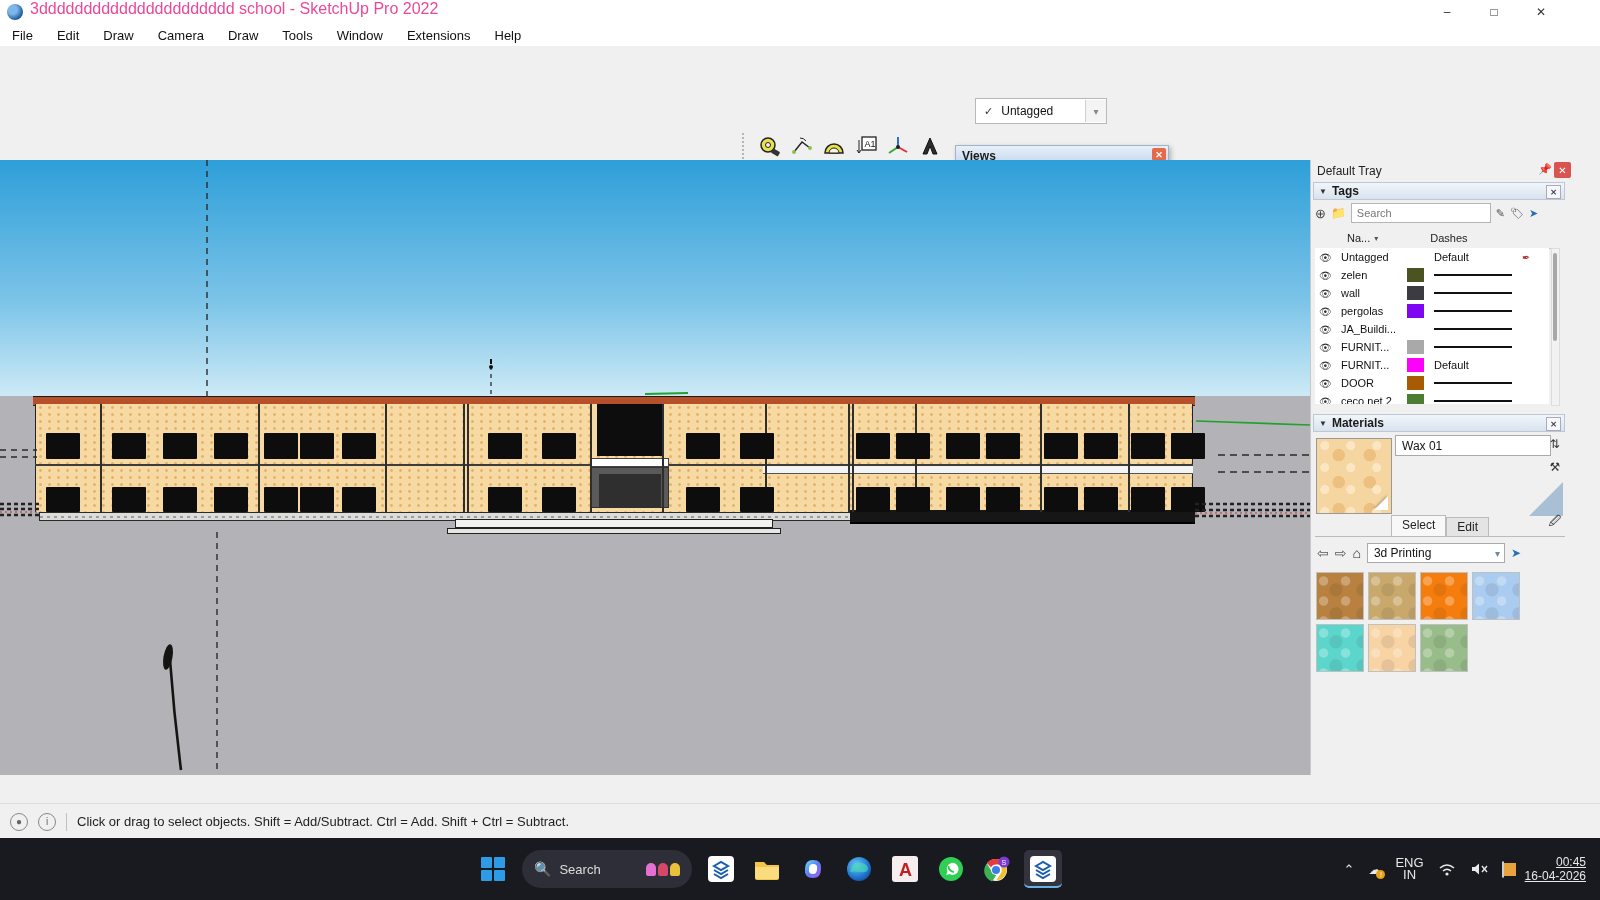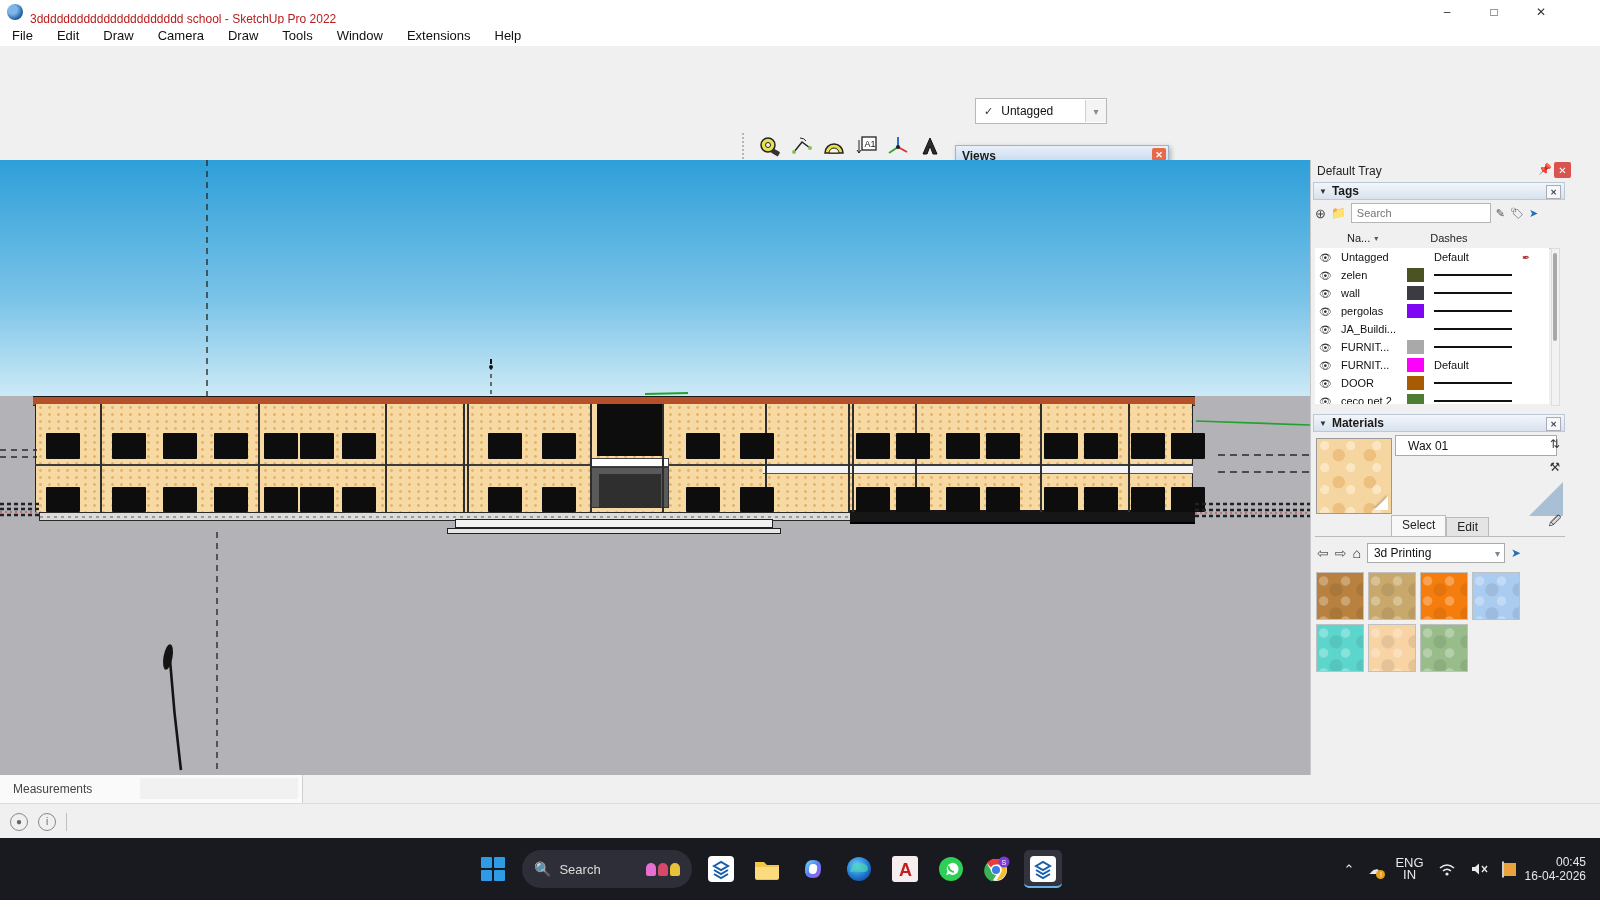--- a/index.html
+++ b/index.html
@@ -3,21 +3,21 @@
 <meta charset="utf-8">
 <style>
   html,body{margin:0;padding:0;background:#888;}
   #screen{position:relative;width:1600px;height:900px;background:#f0f0f0;overflow:hidden;
           font-family:"Liberation Sans",sans-serif;color:#111;}
   .abs{position:absolute;}
   
   #titlebar{left:0;top:0;width:1600px;height:24px;background:#ffffff;border-bottom:1px solid #e4e4e4;}
   #app-logo{left:7px;top:4px;width:16px;height:16px;border-radius:50%;
     background:radial-gradient(circle at 35% 35%,#7fb6e8 0 30%,#1f5e9e 70%,#123f6e);}
-  #title-text{left:30px;top:12px;font-size:12px;color:#b91c1c;white-space:nowrap;}
+  #title-text{left:30px;top:0;font-size:16px;color:#ec4899;white-space:nowrap;}
   .winbtn{top:0;width:46px;height:24px;display:flex;align-items:center;justify-content:center;
     font-size:12px;color:#333;}
   
   #menubar{left:0;top:24px;width:1600px;height:22px;background:#ffffff;display:flex;align-items:center;
     border-bottom:1px solid #e8e8e8;}
   .menu-item{padding:0 12px;font-size:13px;color:#111;}
   
   #toolzone{left:0;top:46px;width:1600px;height:114px;background:#f0f0f0;border-bottom:1px solid #c8c8c8;}
   #tagfilter{left:975px;top:52px;width:130px;height:24px;background:#fff;border:1px solid #b8b8b8;
     display:flex;align-items:center;font-size:12px;}
@@ -89,21 +89,21 @@
   .dash-label{font-size:11px;color:#111;}
   .tag-pencil{margin-left:2px;font-size:10px;color:#a33;}
   #tags-scroll{left:240px;top:88px;width:7px;height:156px;background:#f2f2f2;border:1px solid #ddd;}
   #tags-thumb{left:1px;top:4px;width:4px;height:88px;background:#a8a8a8;border-radius:2px;}
   
   #mat-preview{left:5px;top:278px;width:74px;height:74px;border:1px solid #999;
     background:#f6d6a0;background-image:radial-gradient(circle at 30% 30%,#fbe6c4 0 18%,transparent 20%),radial-gradient(circle at 70% 60%,#eec080 0 22%,transparent 24%);background-size:26px 22px,31px 27px;}
   #mat-fold{left:63px;top:336px;width:0;height:0;border-left:14px solid transparent;border-bottom:14px solid #fff;
     filter:drop-shadow(-1px -1px 1px rgba(0,0,0,.25));}
   #mat-name{left:84px;top:275px;width:148px;height:19px;border:1px solid #aaa;background:#fff;font-size:12px;
-    color:#111;display:flex;align-items:center;padding-left:12px;}
+    color:#111;display:flex;align-items:center;padding-left:6px;}
   .mat-icon{left:236px;width:16px;height:16px;font-size:12px;color:#333;text-align:center;}
   #mat-arrowtri{left:218px;top:322px;width:0;height:0;border-left:34px solid transparent;border-bottom:34px solid #a8bfd4;}
   #mat-tabs{left:4px;top:356px;width:250px;height:20px;display:flex;align-items:flex-end;border-bottom:1px solid #bbb;justify-content:center;}
   .mtab{font-size:12px;padding:2px 10px;border:1px solid #bbb;border-bottom:none;background:#e4e4e4;color:#222;}
   .mtab.on{background:#f8f8f8;font-weight:normal;height:16px;}
   #mat-nav{left:6px;top:382px;width:250px;height:22px;display:flex;align-items:center;gap:6px;}
   .navico{font-size:14px;color:#555;}
   #mat-cat{width:138px;height:20px;border:1px solid #aaa;background:#fff;font-size:12px;display:flex;align-items:center;
     padding-left:6px;box-sizing:border-box;color:#111;}
   #mat-cat .dd{margin-left:auto;color:#789;font-size:10px;padding-right:4px;}
@@ -126,21 +126,21 @@
   #start-flag{display:grid;grid-template-columns:11px 11px;grid-gap:2px;}
   #start-flag span{width:11px;height:11px;background:#2e9be6;border-radius:1px;}
   #search-pill{width:170px;height:38px;background:#2e2e38;border-radius:19px;display:flex;align-items:center;
     margin:0 6px;padding:0 12px;box-sizing:border-box;}
   #search-pill .mag{color:#ddd;font-size:14px;margin-right:8px;}
   #search-pill .txt{color:#ddd;font-size:13px;flex:1;}
   .tulip{width:10px;height:13px;border-radius:5px 5px 2px 2px;margin-left:2px;}
   #sys-tray{margin-left:auto;display:flex;align-items:center;color:#e8e8e8;}
   .sys-item{margin:0 7px;font-size:13px;color:#e8e8e8;}
   #lang{font-size:13px;line-height:12px;text-align:center;}
-  #clock{font-size:12px;line-height:14px;text-align:right;margin:0 14px;}
+  #clock{font-size:12px;line-height:14px;text-align:right;margin:0 14px;text-decoration:underline;}
   #battery{width:20px;height:10px;border:1px solid #cfcfcf;border-radius:2px;position:relative;}
   #battery::after{content:"";position:absolute;left:1px;top:1px;bottom:1px;width:12px;background:#e8a33d;}
   svg{display:block;}
 </style>
 </head>
 <body>
 
 <div id="screen">
 
   <div class="abs" id="titlebar">
@@ -655,29 +655,26 @@
         <div class="swatch" style="background: radial-gradient(circle at 30% 40%, rgba(255, 255, 255, 0.28) 0px, rgba(255, 255, 255, 0.28) 22%, transparent 26%) 0% 0% / 22px 20px, radial-gradient(circle at 70% 70%, rgba(0, 0, 0, 0.08) 0px, rgba(0, 0, 0, 0.08) 24%, transparent 28%) 0% 0% / 27px 24px rgb(184, 129, 63);"></div>
         <div class="swatch" style="background: radial-gradient(circle at 30% 40%, rgba(255, 255, 255, 0.28) 0px, rgba(255, 255, 255, 0.28) 22%, transparent 26%) 0% 0% / 22px 20px, radial-gradient(circle at 70% 70%, rgba(0, 0, 0, 0.08) 0px, rgba(0, 0, 0, 0.08) 24%, transparent 28%) 0% 0% / 27px 24px rgb(201, 169, 107);"></div>
         <div class="swatch" style="background: radial-gradient(circle at 30% 40%, rgba(255, 255, 255, 0.28) 0px, rgba(255, 255, 255, 0.28) 22%, transparent 26%) 0% 0% / 22px 20px, radial-gradient(circle at 70% 70%, rgba(0, 0, 0, 0.08) 0px, rgba(0, 0, 0, 0.08) 24%, transparent 28%) 0% 0% / 27px 24px rgb(245, 125, 14);"></div>
         <div class="swatch" style="background: radial-gradient(circle at 30% 40%, rgba(255, 255, 255, 0.28) 0px, rgba(255, 255, 255, 0.28) 22%, transparent 26%) 0% 0% / 22px 20px, radial-gradient(circle at 70% 70%, rgba(0, 0, 0, 0.08) 0px, rgba(0, 0, 0, 0.08) 24%, transparent 28%) 0% 0% / 27px 24px rgb(170, 204, 240);"></div>
         <div class="swatch" style="background: radial-gradient(circle at 30% 40%, rgba(255, 255, 255, 0.28) 0px, rgba(255, 255, 255, 0.28) 22%, transparent 26%) 0% 0% / 22px 20px, radial-gradient(circle at 70% 70%, rgba(0, 0, 0, 0.08) 0px, rgba(0, 0, 0, 0.08) 24%, transparent 28%) 0% 0% / 27px 24px rgb(92, 214, 205);"></div>
         <div class="swatch" style="background: radial-gradient(circle at 30% 40%, rgba(255, 255, 255, 0.28) 0px, rgba(255, 255, 255, 0.28) 22%, transparent 26%) 0% 0% / 22px 20px, radial-gradient(circle at 70% 70%, rgba(0, 0, 0, 0.08) 0px, rgba(0, 0, 0, 0.08) 24%, transparent 28%) 0% 0% / 27px 24px rgb(248, 211, 164);"></div>
         <div class="swatch" style="background: radial-gradient(circle at 30% 40%, rgba(255, 255, 255, 0.28) 0px, rgba(255, 255, 255, 0.28) 22%, transparent 26%) 0% 0% / 22px 20px, radial-gradient(circle at 70% 70%, rgba(0, 0, 0, 0.08) 0px, rgba(0, 0, 0, 0.08) 24%, transparent 28%) 0% 0% / 27px 24px rgb(152, 189, 138);"></div>
       </div>
   </div>
 
-  <div class="abs" id="measure-bar">
-    <div class="abs" id="measure-label">Measurements</div>
-    <div class="abs" id="measure-field"></div>
-  </div>
 
   <div class="abs" id="statusbar">
     <span class="status-ico">●</span>
     <span class="status-ico">i</span>
     <span id="status-sep"></span>
+    <span id="status-hint">Click or drag to select objects. Shift = Add/Subtract. Ctrl = Add. Shift + Ctrl = Subtract.</span>
   </div>
 
   <div class="abs" id="taskbar">
     <div style="width:470px;"></div>
     <div class="tb-ico">
       <span id="start-flag">
           <span></span>
           <span></span>
           <span></span>
           <span></span>

